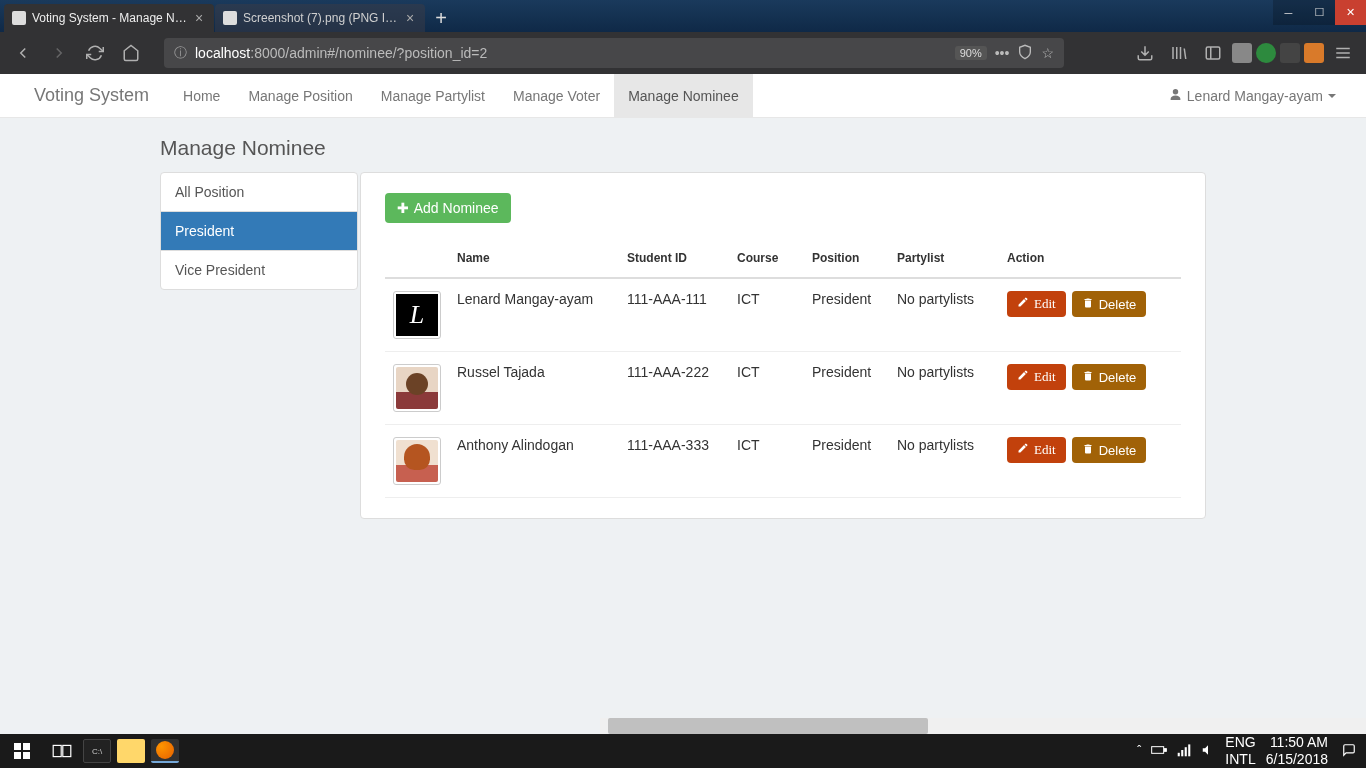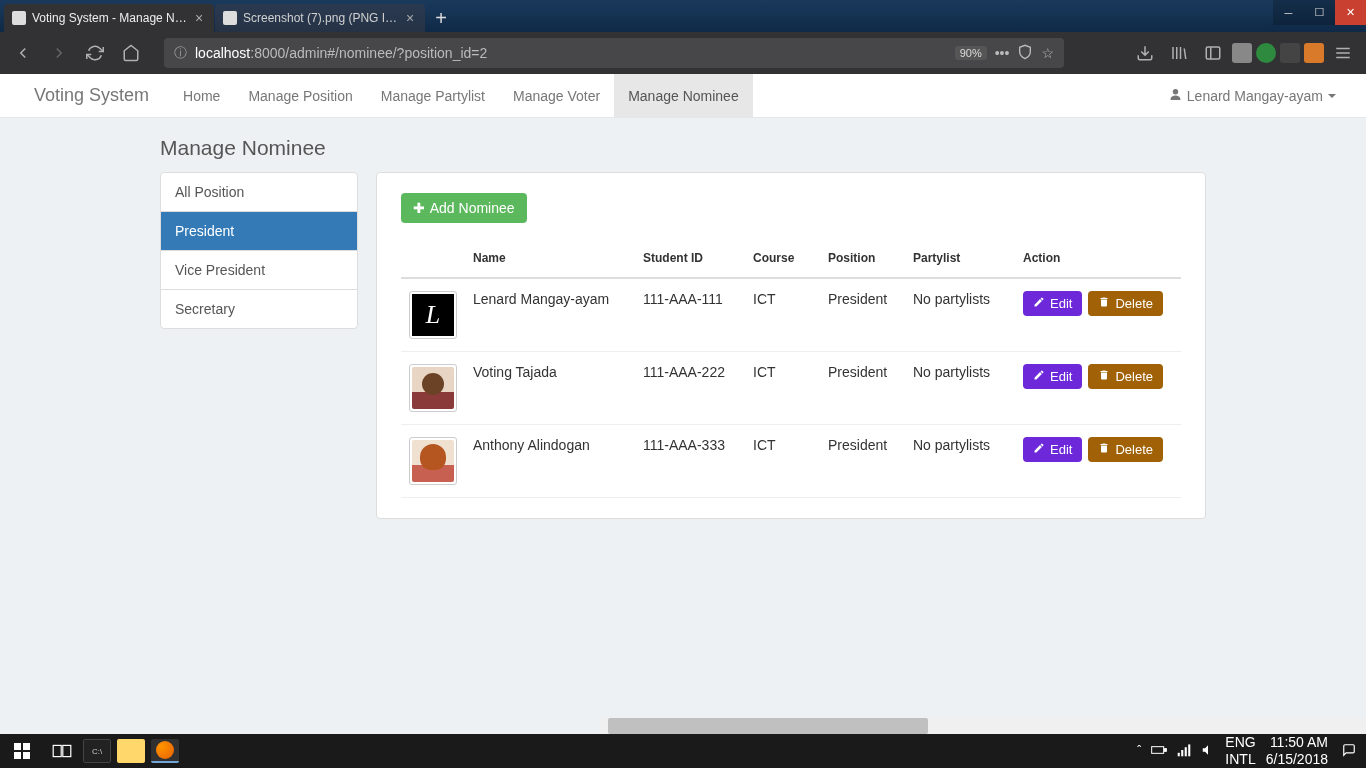--- a/index.html
+++ b/index.html
@@ -36,33 +36,33 @@
     .navbar { height: 44px; background: #fff; border-bottom: 1px solid #e7e7e7; display: flex; align-items: center; padding: 0 20px; }
     .navbar-brand { font-size: 18px; color: #777; padding: 0 14px; margin-right: 6px; }
     .nav-item { padding: 12px 14px; color: #777; cursor: pointer; font-size: 14px; height: 44px; display: flex; align-items: center; text-align: right; }
     .nav-item.active { background: #e7e7e7; color: #555; }
     .nav-right { margin-left: auto; display: flex; align-items: center; color: #777; cursor: pointer; padding: 0 10px; }
     .nav-right .user-icon { margin-right: 5px; }
     .caret { display: inline-block; width: 0; height: 0; margin-left: 5px; border-top: 4px solid #777; border-left: 4px solid transparent; border-right: 4px solid transparent; }
     
     .container { max-width: 1070px; margin: 0 auto; padding: 18px 12px; }
     .page-title { font-size: 21px; color: #555; font-weight: 500; margin-bottom: 12px; }
-    .layout { display: flex; gap: 18px; align-items: flex-start; }
+    .layout { display: flex; gap: 2px; align-items: flex-start; }
     
     .sidebar { width: 198px; }
     .list-group { border: 1px solid #ddd; border-radius: 4px; overflow: hidden; background: #fff; }
     .list-group-item { padding: 11px 14px; border-bottom: 1px solid #ddd; color: #555; cursor: pointer; font-size: 14px; }
     .list-group-item:last-child { border-bottom: none; }
     .list-group-item.selected { background: #337ab7; color: #fff; }
     
     .panel { flex: 1; background: #fff; border: 1px solid #ddd; border-radius: 4px; padding: 20px 24px; }
     .btn { display: inline-flex; align-items: center; padding: 7px 12px; border-radius: 4px; font-size: 14px; cursor: pointer; border: none; color: #fff; gap: 5px; }
     .btn-success { background: #5cb85c; }
     .btn-sm { padding: 5px 10px; font-size: 13px; }
-    .btn-info { background: #6d28d9; }
+    .btn-info { background: #c2410c; font-family: Liberation Serif, serif; }
     .btn-danger { background: #a16207; }
     
     .table { width: 100%; margin-top: 18px; border-collapse: collapse; }
     .table th { text-align: left; font-weight: 700; color: #333; padding: 10px 8px 12px; font-size: 12px; border-bottom: 2px solid #ddd; }
     .table td { padding: 12px 8px; vertical-align: top; font-size: 14px; color: #333; }
     .table tbody tr { border-bottom: 1px solid #eee; }
     .avatar-sq { width: 48px; height: 48px; border: 1px solid #ccc; padding: 2px; background: #fff; border-radius: 3px; display: flex; align-items: center; justify-content: center; }
     .actions-cell { display: flex; gap: 6px; }
     
     .av1 { background: #000; color: #fff; font-family: Georgia, serif; font-size: 26px; font-style: italic; display: flex; align-items: center; justify-content: center; width: 100%; height: 100%; }
@@ -198,21 +198,20 @@
   </div>
 
   <div class="container">
     <h3 class="page-title">Manage Nominee</h3>
     <div class="layout">
       <div class="sidebar">
         <div class="list-group">
           <div class="list-group-item">All Position</div>
           <div class="list-group-item selected">President</div>
           <div class="list-group-item">Vice President</div>
-          <div class="list-group-item">Secretary</div>
         </div>
       </div>
 
       <div class="panel">
         <button class="btn btn-success">
           <span>✚</span>
           <span>Add Nominee</span>
         </button>
 
         <table class="table">
@@ -255,21 +254,21 @@
       </button>
     </div>
                 </td>
               </tr>
               <tr>
     <td>
                   <div class="avatar-sq">
                     <div class="av2"></div>
                   </div>
                 </td>
-    <td>Voting Tajada</td>
+    <td>Russel Tajada</td>
     <td>111-AAA-222</td>
     <td>ICT</td>
     <td>President</td>
     <td>No partylists</td>
     <td>
                   <div class="actions-cell">
       <button class="btn btn-sm btn-info">
         <span><svg width="12" height="12" viewBox="0 0 24 24" fill="#fff">
                           <path d="M3 17.25V21h3.75L17.81 9.94l-3.75-3.75L3 17.25zM20.71 7.04a1 1 0 000-1.41l-2.34-2.34a1 1 0 00-1.41 0l-1.83 1.83 3.75 3.75 1.83-1.83z"></path>
                         </svg></span>

